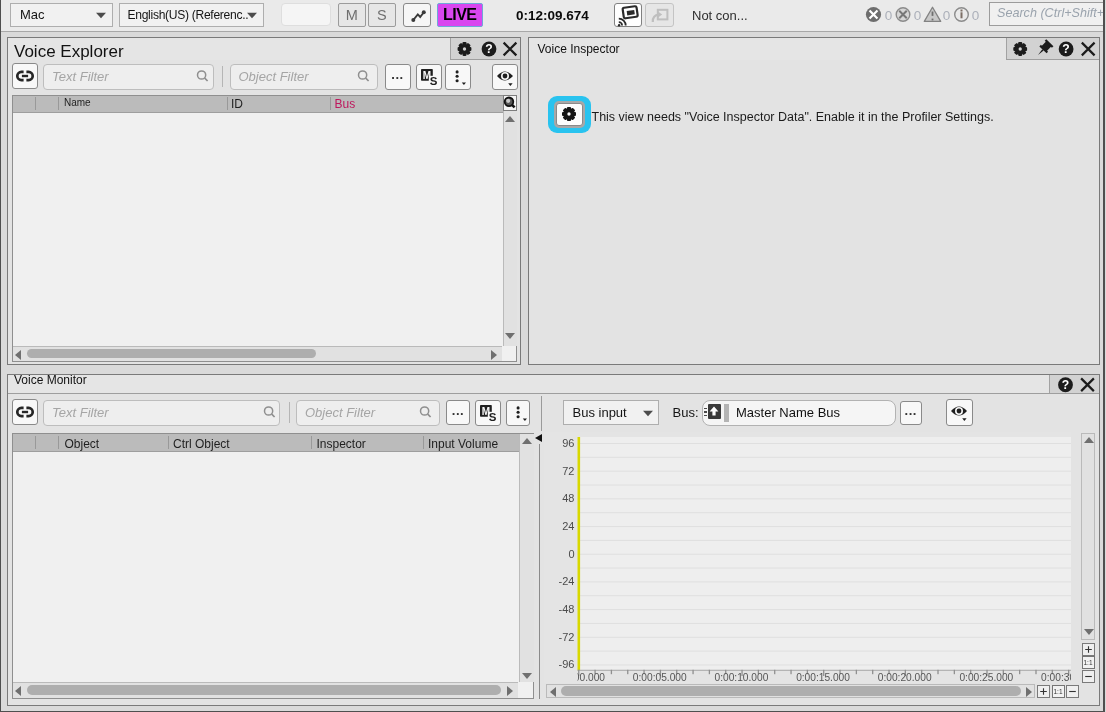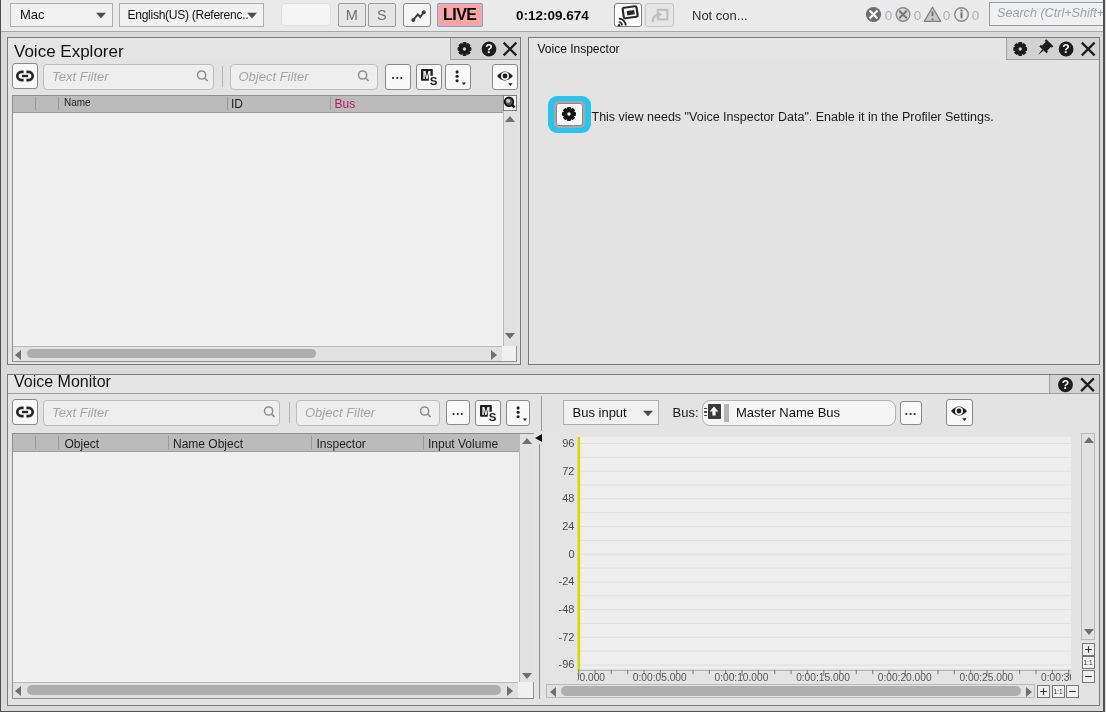--- a/index.html
+++ b/index.html
@@ -21,21 +21,21 @@
 <div style="left:281px;top:3px;width:50px;height:23px;background:#f5f5f5;border:1px solid #dedede;border-radius:4px;"></div>
 <div style="left:338px;top:2.5px;width:27.5px;height:24px;background:#e6e6e6;border:1px solid #9b9b9b;border-radius:2px;font-size:14.5px;color:#6f6f6f;text-align:center;line-height:22px;">M</div>
 <div style="left:368px;top:2.5px;width:27.5px;height:24px;background:#e6e6e6;border:1px solid #9b9b9b;border-radius:2px;font-size:14.5px;color:#6f6f6f;text-align:center;line-height:22px;">S</div>
 <div style="left:402.5px;top:2.5px;width:28.5px;height:24px;background:#f6f6f6;border:1px solid #888888;border-radius:3px;">
     <svg width="22" height="22" viewBox="0 0 22 22" style="position:absolute;left:2px;top:0px;">
       <path d="M7.3,16.0 L11.8,10.4 L14.2,13.0 L17.8,8.2" fill="none" stroke="#3a3a3a" stroke-width="1.9"></path>
       <circle cx="7.3" cy="16.0" r="2.0" fill="#3a3a3a"></circle>
       <circle cx="17.8" cy="8.2" r="2.0" fill="#3a3a3a"></circle>
     </svg>
   </div>
-<div style="left:436.5px;top:2.5px;width:46.5px;height:24px;background:#fca5a5;border:1px solid #6ea9d8;border-radius:2px;font-size:16px;font-weight:bold;color:#000;text-align:center;line-height:21.5px;letter-spacing:-0.5px;">LIVE</div>
+<div style="left:436.5px;top:2.5px;width:46.5px;height:24px;background:#d946ef;border:1px solid #6ea9d8;border-radius:2px;font-size:16px;font-weight:bold;color:#000;text-align:center;line-height:21.5px;letter-spacing:-0.5px;">LIVE</div>
 <div style="left:516px;top:7.5px;width:80px;height:16px;font-size:13.5px;font-weight:bold;color:#0a0a0a;white-space:nowrap;">0:12:09.674</div>
 <div style="left:613.5px;top:2.5px;width:28.5px;height:24px;background:#fefefe;border:1px solid #818181;border-radius:3px;">
     <svg width="24" height="24" viewBox="0 0 24 24" style="position:absolute;left:1px;top:0px;">
       <g transform="rotate(-8 14 8.5)">
         <rect x="7.2" y="3.0" width="14.0" height="10.6" rx="1.6" fill="none" stroke="#2a2a2a" stroke-width="2.2"></rect>
         <rect x="10.9" y="6.6" width="7.6" height="4.4" fill="#2a2a2a"></rect>
       </g>
       <g fill="none" stroke="#2a2a2a" stroke-width="1.8">
         <path d="M2.8,18.2 a3.3,3.3 0 0 1 3.3,3.3"></path>
         <path d="M2.8,14.6 a6.9,6.9 0 0 1 6.9,6.9"></path>
@@ -190,21 +190,21 @@
     <rect x="5.90" y="1.00" width="4.20" height="14.00" rx="1.05" fill="#161616" transform="rotate(90 8 8)"></rect>
     <rect x="5.90" y="1.00" width="4.20" height="14.00" rx="1.05" fill="#161616" transform="rotate(135 8 8)"></rect>
     <circle cx="8" cy="8" r="4.62" fill="#161616"></circle>
     <circle cx="8" cy="8" r="1.68" fill="#fcfcfc"></circle>
   </svg>
 <div style="left:591.5px;top:109.5px;width:480px;height:15px;font-size:12.5px;color:#1b1b1b;white-space:nowrap;">This view needs "Voice Inspector Data". Enable it in the Profiler Settings.</div>
 <div style="left:6.5px;top:373.5px;width:1093.5px;height:332.5px;background:#e3e3e3;border:1px solid #7a7a7a;"></div>
 <div style="left:7.5px;top:374.5px;width:1091.5px;height:19.5px;background:#d2d2d2;"></div>
 <div style="left:7.5px;top:374.5px;width:1042px;height:19.5px;background:#e5e5e5;border-right:1px solid #a2a2a2;"></div>
 <div style="left:7.5px;top:393.2px;width:1091.5px;height:1px;background:#9e9e9e;"></div>
-<div style="left:14px;top:373px;width:1032px;height:15px;font-size:16px;color:#121212;white-space:nowrap;">Voice Monitor</div>
+<div style="left:14px;top:373px;width:1032px;height:15px;font-size:12px;color:#121212;white-space:nowrap;">Voice Monitor</div>
 <svg width="1091.5" height="21.5" viewBox="0 0 1091.5 21.5" style="position:absolute;left:7.5px;top:373.5px;">
     <circle cx="1057.5" cy="10.75" r="7.4" fill="#1c1c1c"></circle>
     <text x="1057.5" y="14.60" font-family="Liberation Sans" font-size="12.2" font-weight="bold" fill="#ffffff" text-anchor="middle">?</text>
     <path d="M1073.9,5.15 L1085.1,16.35 M1085.1,5.15 L1073.9,16.35" stroke="#1c1c1c" stroke-width="2.2" stroke-linecap="square"></path>
   </svg>
 <div style="left:11.5px;top:399px;width:26px;height:26px;background:#f8f8f8;border:1px solid #8a8a8a;border-radius:3px;">
     <svg width="22" height="22" viewBox="0 0 22 22" style="position:absolute;left:1px;top:1px;">
       <g transform="translate(11 11)" fill="none" stroke="#262626" stroke-width="2.7">
         <path d="M-1.4,-4.1 h-2.2 a4.1,4.1 0 0 0 0,8.2 h2.2"></path>
         <path d="M1.4,-4.1 h2.2 a4.1,4.1 0 0 1 0,8.2 h-2.2"></path>
@@ -276,21 +276,21 @@
     </svg>
   </div>
 <div style="left:11.5px;top:433px;width:522.5px;height:265.5px;background:#f0f0f0;border:1px solid #8f8f8f;"></div>
 <div style="left:12.5px;top:434px;width:520.5px;height:17.5px;background:#bbbbbb;border-bottom:1px solid #9e9e9e;"></div>
 <div style="left:35.3px;top:436px;width:1px;height:13px;background:#999;"></div>
 <div style="left:58.3px;top:436px;width:1px;height:13px;background:#999;"></div>
 <div style="left:168px;top:436px;width:1px;height:13px;background:#999;"></div>
 <div style="left:311px;top:436px;width:1px;height:13px;background:#999;"></div>
 <div style="left:423px;top:436px;width:1px;height:13px;background:#999;"></div>
 <div style="left:64.5px;top:436.5px;width:100px;height:14px;font-size:12px;color:#1f1f1f;">Object</div>
-<div style="left:173px;top:436.5px;width:120px;height:14px;font-size:12px;color:#1f1f1f;">Name Object</div>
+<div style="left:173px;top:436.5px;width:120px;height:14px;font-size:12px;color:#1f1f1f;">Ctrl Object</div>
 <div style="left:316.5px;top:436.5px;width:100px;height:14px;font-size:12px;color:#1f1f1f;">Inspector</div>
 <div style="left:428px;top:436.5px;width:100px;height:14px;font-size:12px;color:#1f1f1f;">Input Volume</div>
 <div style="left:518.5px;top:434px;width:15px;height:247.5px;background:#e1e1e1;border-left:1px solid #bababa;"></div>
 <div style="left:521.5px;top:437.5px;width:0px;height:0px;border-left:5.0px solid transparent;border-right:5.0px solid transparent;border-bottom:6.0px solid #6f6f6f;width:0;height:0;"></div>
 <div style="left:521.5px;top:672.5px;width:0px;height:0px;border-left:5.0px solid transparent;border-right:5.0px solid transparent;border-top:6.0px solid #6f6f6f;width:0;height:0;"></div>
 <div style="left:12.5px;top:681.5px;width:505.5px;height:16px;background:#e1e1e1;border-top:1px solid #bababa;"></div>
 <div style="left:15px;top:686px;width:0px;height:0px;border-top:5.0px solid transparent;border-bottom:5.0px solid transparent;border-right:6.0px solid #6f6f6f;width:0;height:0;"></div>
 <div style="left:506.5px;top:686px;width:0px;height:0px;border-top:5.0px solid transparent;border-bottom:5.0px solid transparent;border-left:6.0px solid #6f6f6f;width:0;height:0;"></div>
 <div style="left:26.5px;top:685px;width:474px;height:9.5px;background:#aeaeae;border-radius:5px;"></div>
 <div style="left:535px;top:433.5px;width:8px;height:0px;width:0;height:0;border-top:4.5px solid transparent;border-bottom:4.5px solid transparent;border-right:7.5px solid #111;"></div>

